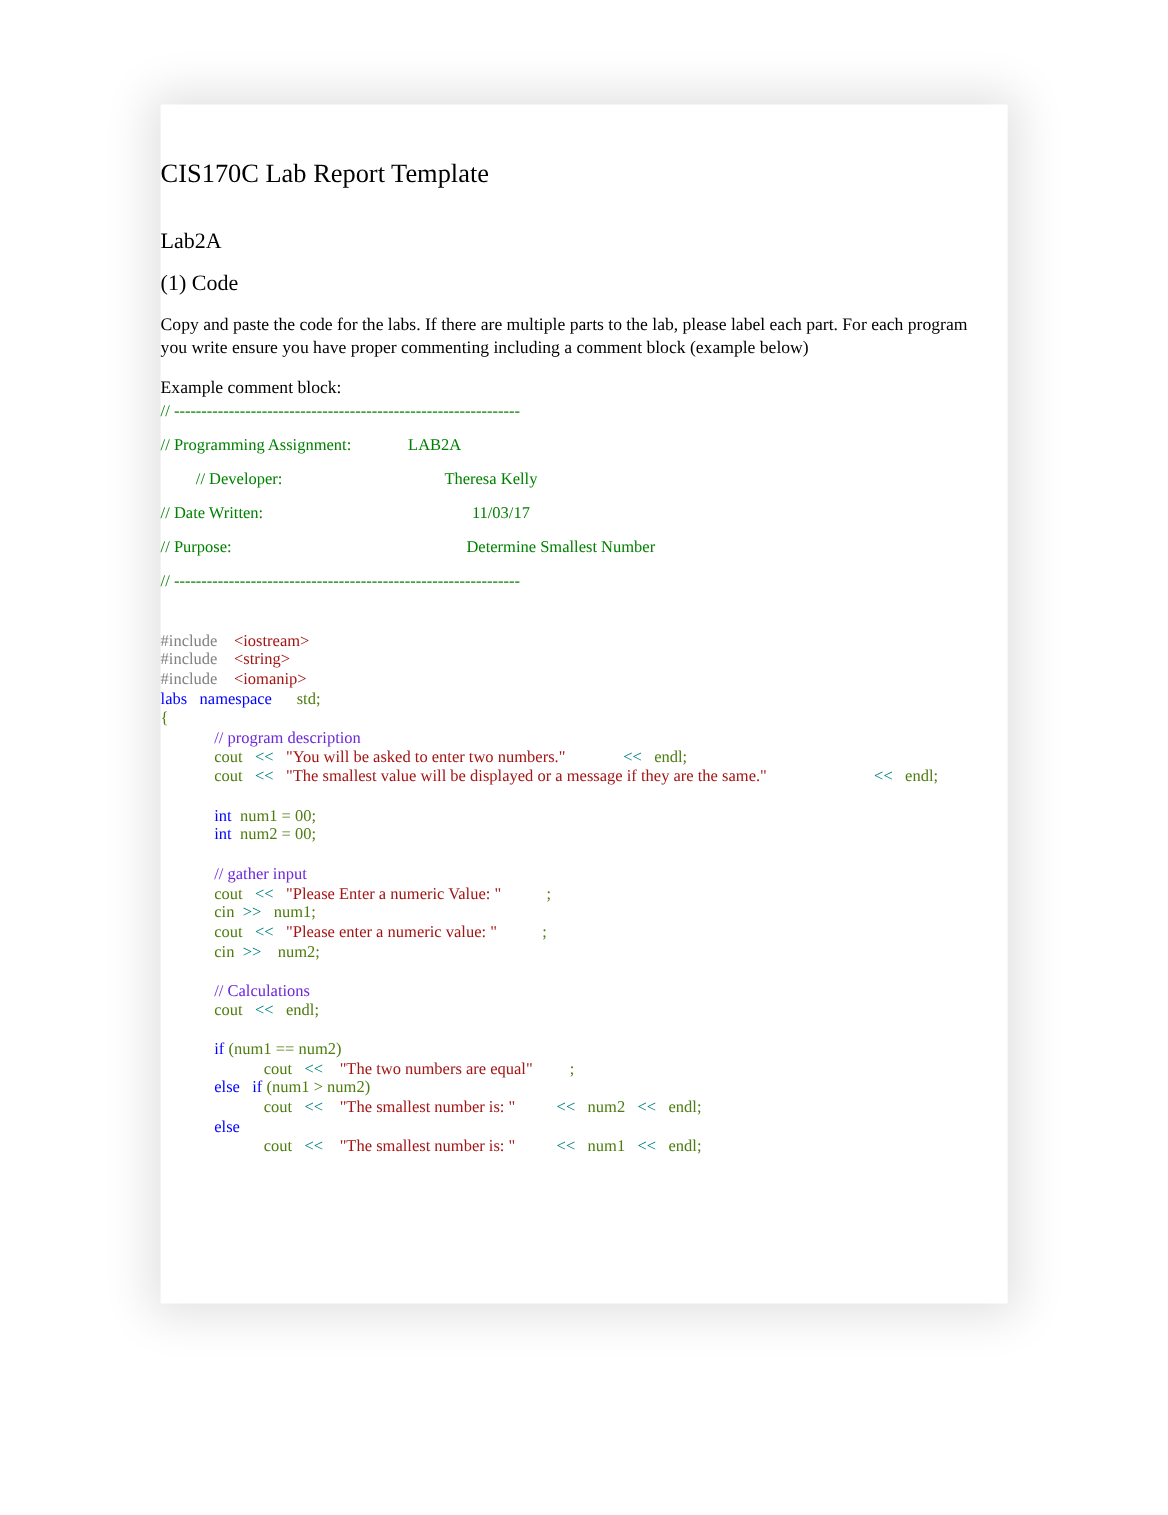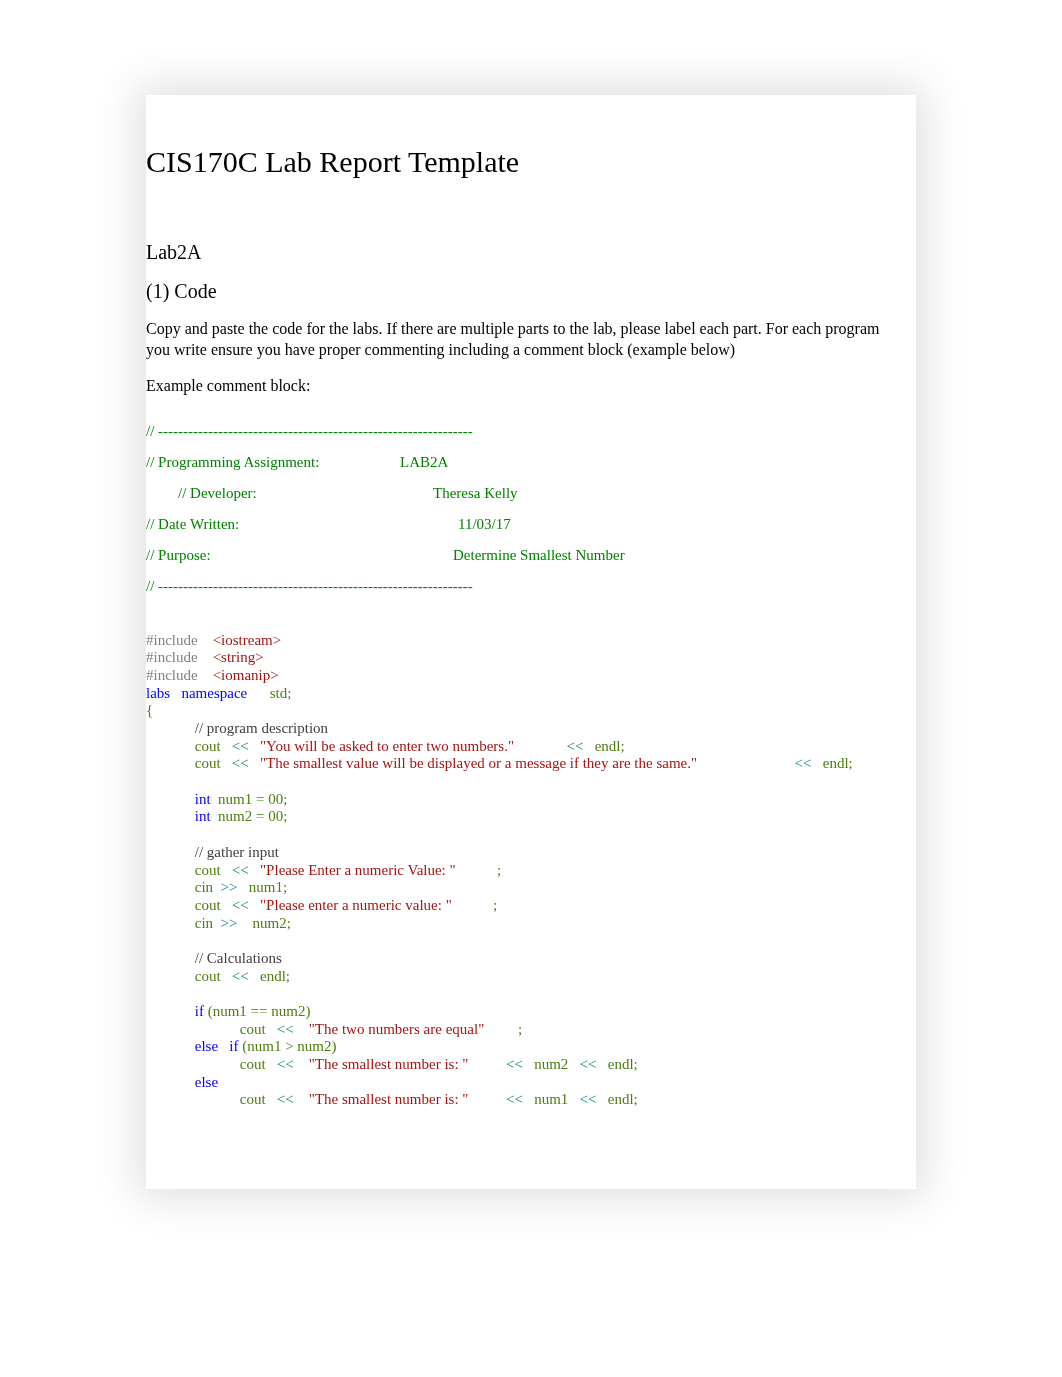--- a/index.html
+++ b/index.html
@@ -17,35 +17,35 @@
       width: 770px;
       background: #ffffff;
       box-shadow: 0 0 40px 10px rgba(0,0,0,0.12);
       padding: 50px 0 80px 0;
       min-height: 1090px;
     }
     .kw { color: #0000ff; }
     .pp { color: #808080; }
     .lib { color: #a31515; }
     .str { color: #a31515; }
-    .com { color: #404040; }
+    .com { color: #6d28d9; }
     .op { color: #008080; }
     .blk { color: #4d7c0f; }
 
     
-    .doc-title { font-size: 30px; margin-bottom: 62px; }
+    .doc-title { font-size: 24px; margin-bottom: 36px; }
     .s20 { font-size: 20px; }
     .mb16 { margin-bottom: 16px; }
-    .mb18 { margin-bottom: 28px; }
+    .mb18 { margin-bottom: 4px; }
     .mb14 { margin-bottom: 14px; }
     .lh13 { line-height: 1.3; }
     .fs18 { font-size: 16px; }
     .fs15 { font-size: 15px; }
     .green { color: #008000; }
-    .row2 { display: flex; gap: 29px; }
+    .row2 { display: flex; }
 
     .cline { white-space: pre; }
   </style>
 </head>
 <body>
 
 <div class="page">
   <div style="padding-left:0; padding-right:10px;">
     <div style="padding-left:0;">
       <div class="doc-title" style="margin-left:0;">CIS170C Lab Report Template</div>

